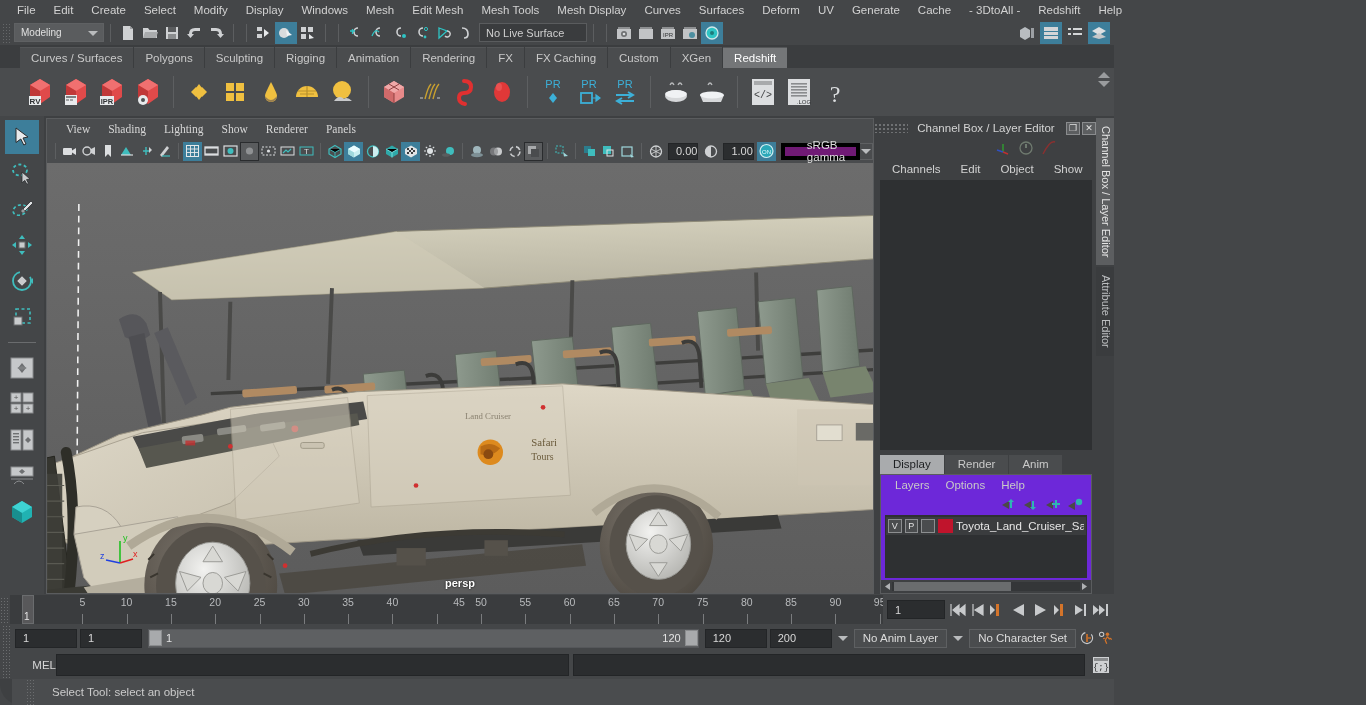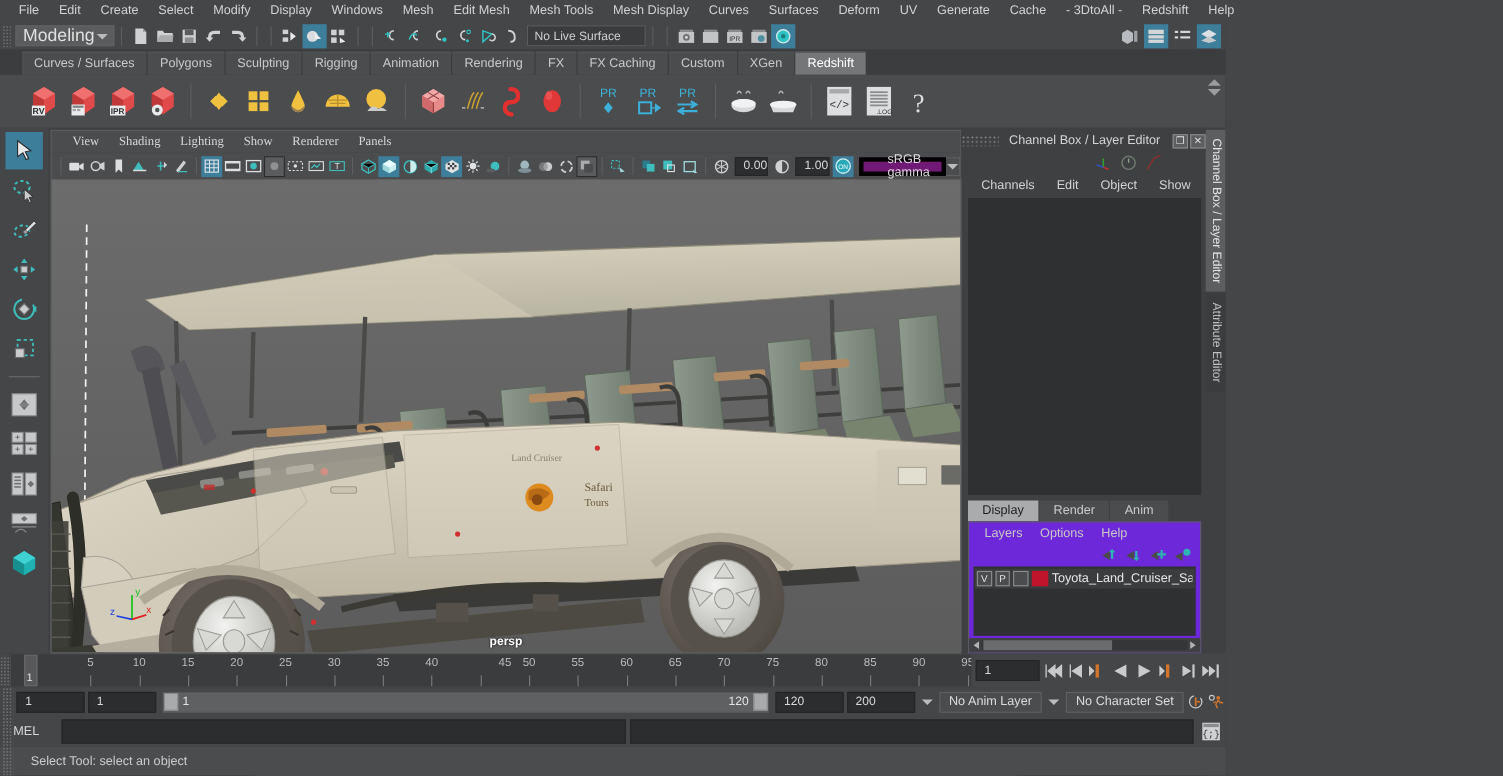--- a/index.html
+++ b/index.html
@@ -26,21 +26,21 @@
     height:25px; flex:0 0 25px; background:#444648;
     display:flex; align-items:center; padding-left:2px; gap:0;
   }
   .gripv{ width:8px; height:20px; flex:0 0 8px;
     background-image:radial-gradient(circle, #6b6d6f 0.8px, transparent 1px);
     background-size:3px 3px; opacity:.85; }
   .menumodebox{
     display:flex; align-items:center; width:90px; height:19px;
     background:#5a5c5e; border:1px solid #5f6163; margin-left:4px; position:relative;
   }
-  .menumodebox span{ padding-left:6px; font-size:16px; color:#e0e0e0; }
+  .menumodebox span{ padding-left:6px; font-size:10px; color:#e0e0e0; }
   .menumodebox .arrow{ position:absolute; right:5px; top:7px; width:0;height:0;
     border-left:5px solid transparent; border-right:5px solid transparent; border-top:5px solid #b9bbbd;}
   .sep{ width:1px; height:18px; background:#5c5e60; margin:0 6px; flex:0 0 1px; }
   .ibtn{ width:22px; height:22px; display:flex; align-items:center; justify-content:center;
          position:relative; flex:0 0 22px; }
   .ibtn.on{ background:#3d7e9a; }
   .ibtn svg{ display:block; }
   .livebox{ width:108px; height:19px; background:#3a3c3e; border:1px solid #5a5c5e;
     display:flex; align-items:center; padding-left:6px; color:#cfcfcf; font-size:11px; margin-left:2px;}
   .rtspacer{ flex:1 1 auto; }
@@ -146,27 +146,27 @@
   .rangebar{ flex:1 1 auto; height:19px; background:#5e6062; position:relative; display:flex; align-items:center;
              border:1px solid #55575a; margin:0 3px; min-width:0;}
   .rangehandle{ width:13px;height:16px;background:#a8aaac;border:1px solid #8a8c8e;}
   .rangebar .lbl{ font-size:11px; color:#e4e4e4; padding:0 4px;}
   .darrow{ width:16px;height:19px;display:flex;align-items:center;justify-content:center;}
   .cbox{ height:19px;background:#4a4c4e;border:1px solid #5e6062;color:#dcdcdc;font-size:11.5px;
          display:flex;align-items:center;padding:0 8px;}
 
   
   .cmdrow{ flex:0 0 28px; display:flex; align-items:center; background:#444648; padding-left:2px; gap:0;}
-  .mellabel{ width:44px; text-align:left; font-size:11.5px; color:#d6d6d6;}
+  .mellabel{ width:44px; text-align:right; font-size:11.5px; color:#d6d6d6;}
   .cmdin{ flex:1 1 auto; height:22px; background:#2b2d2f; border:1px solid #232527;}
   .cmdout{ flex:1 1 auto; height:22px; background:#2b2d2f; border:1px solid #232527; margin-left:4px;}
   .cmdicon{ width:26px;height:22px;display:flex;align-items:center;justify-content:center; margin-left:3px;}
 
   
-  .helpline{ flex:0 0 24px; display:flex; align-items:center; background:#4a4c4e; padding-left:2px;}
+  .helpline{ flex:0 0 24px; display:flex; align-items:center; background:#4a4c4e; padding-left:14px;margin-left:12px;}
   .helptext{ padding-left:16px; font-size:11.5px; color:#cbcbcb;}
 </style>
 </head>
 <body>
 
 <div id="app">
 
   <div class="menubar">
     <div class="mi">File</div>
     <div class="mi">Edit</div>

